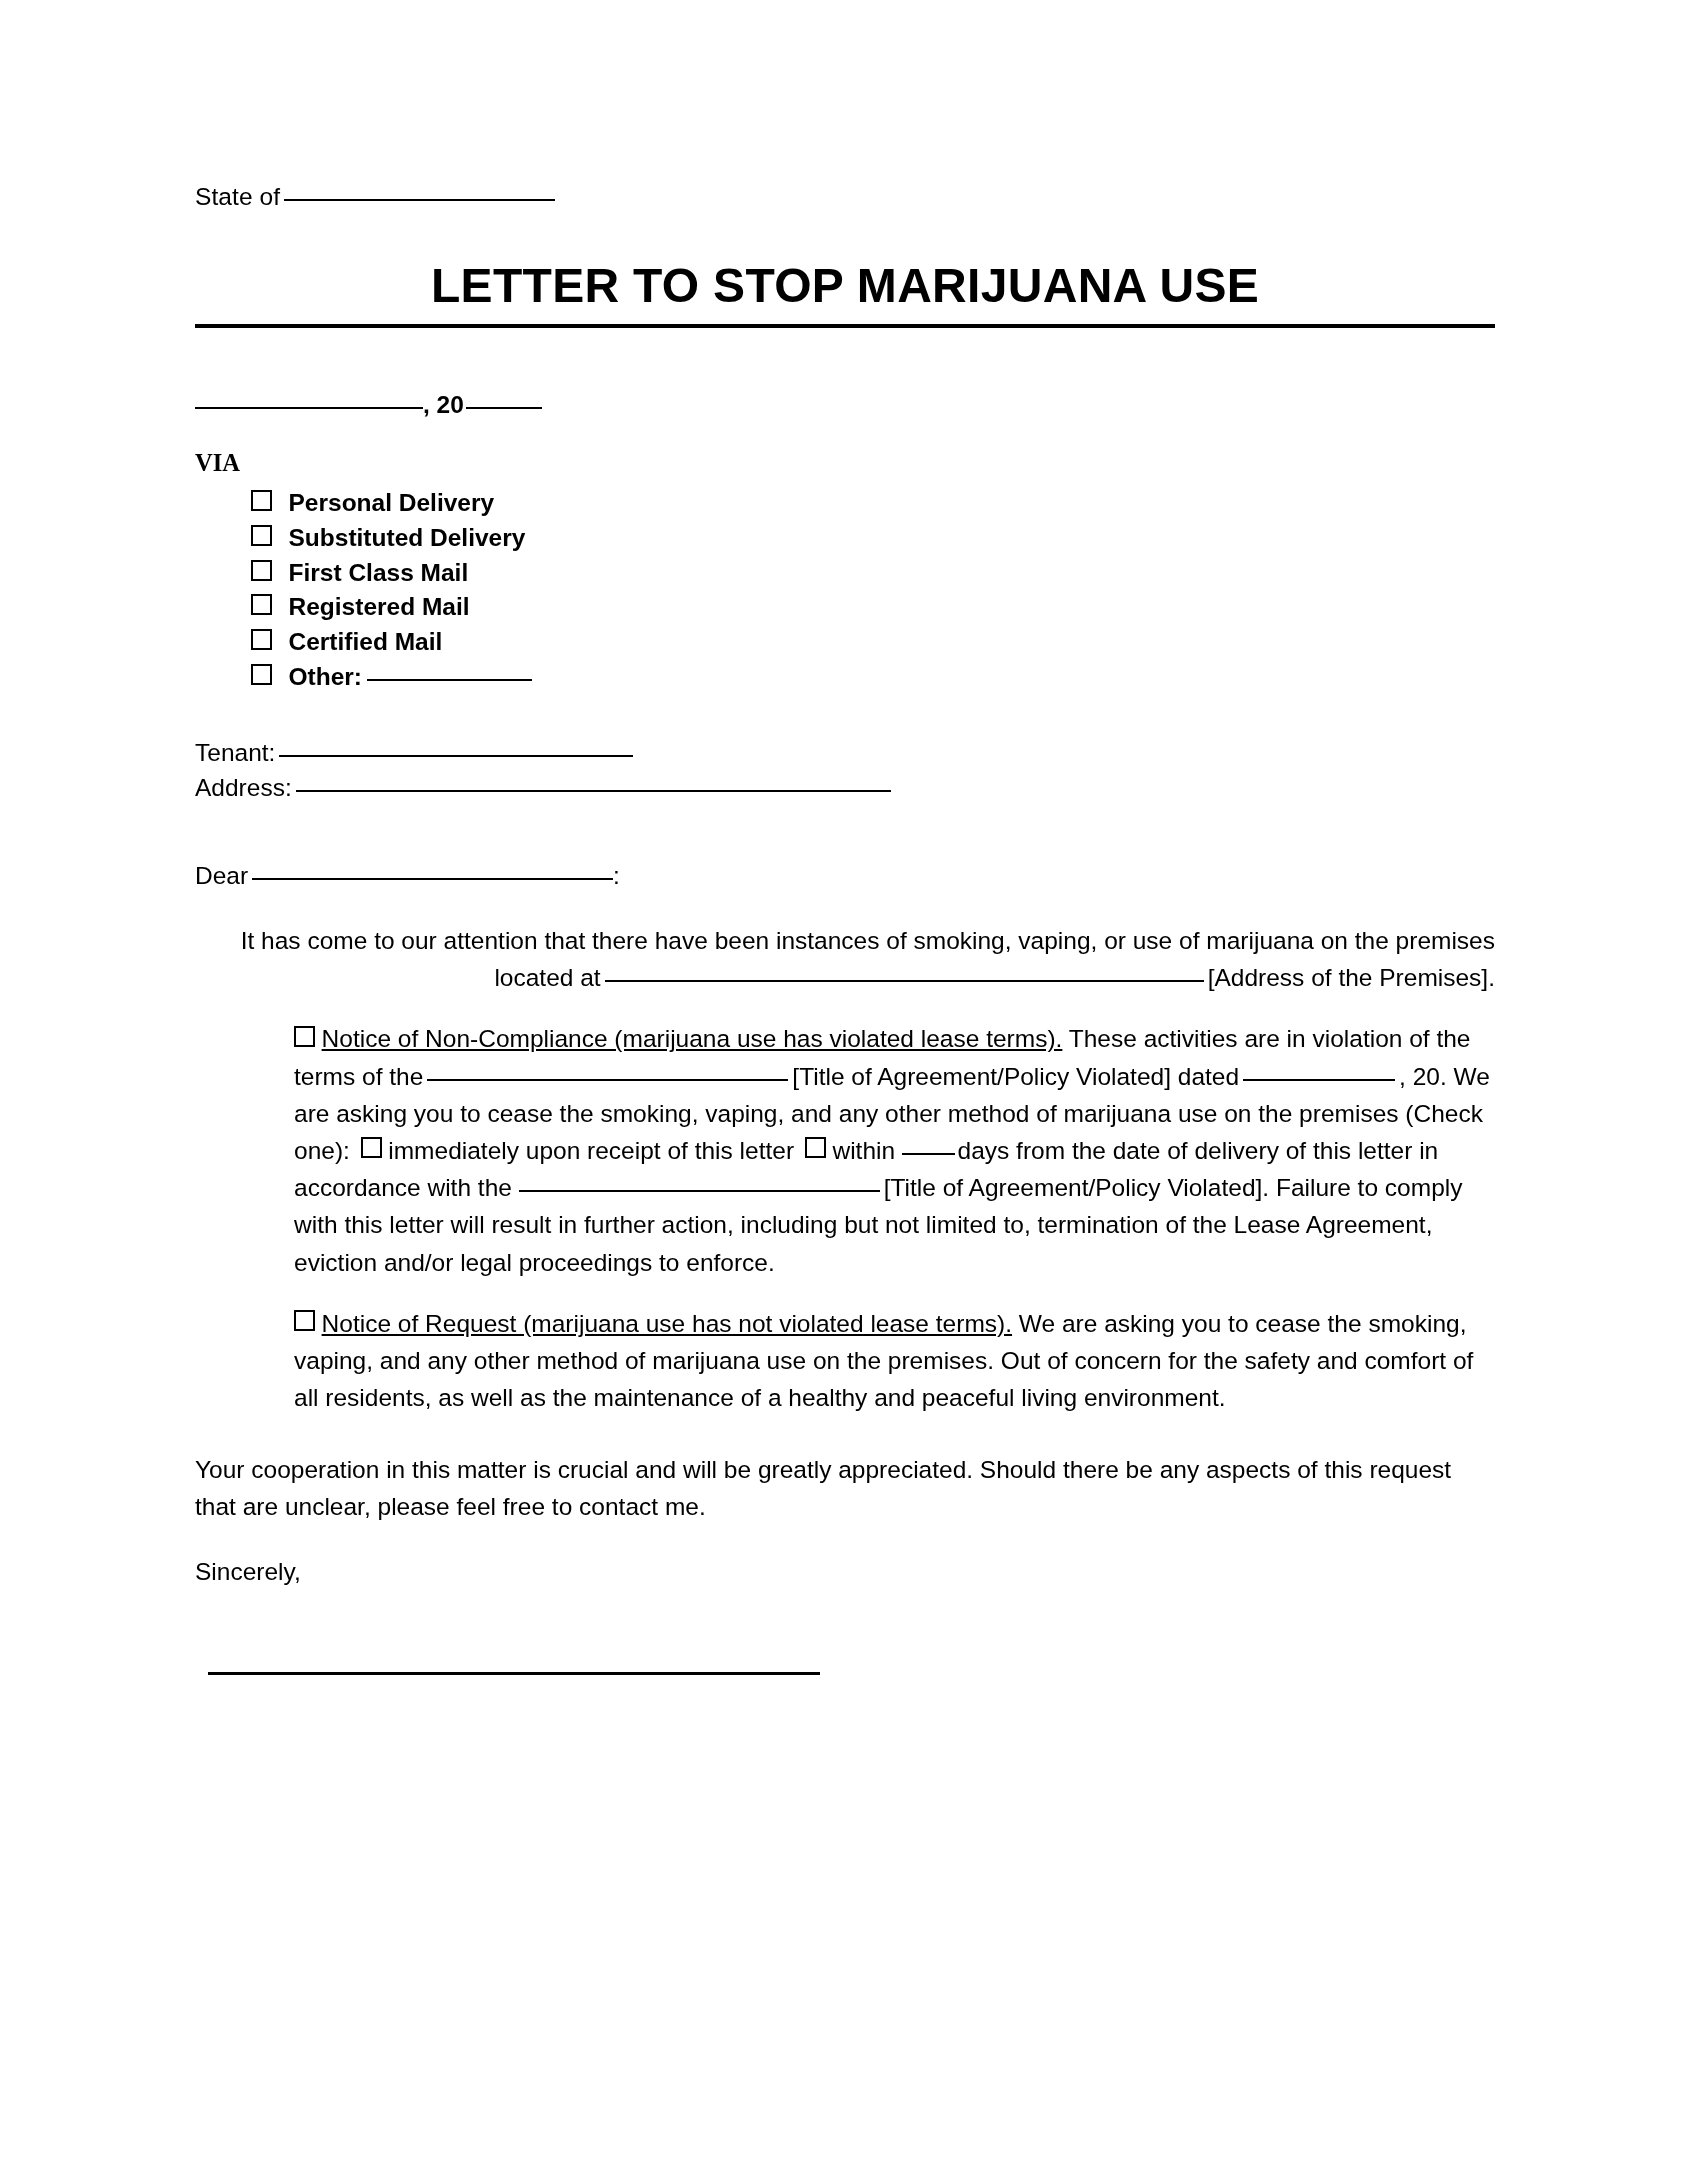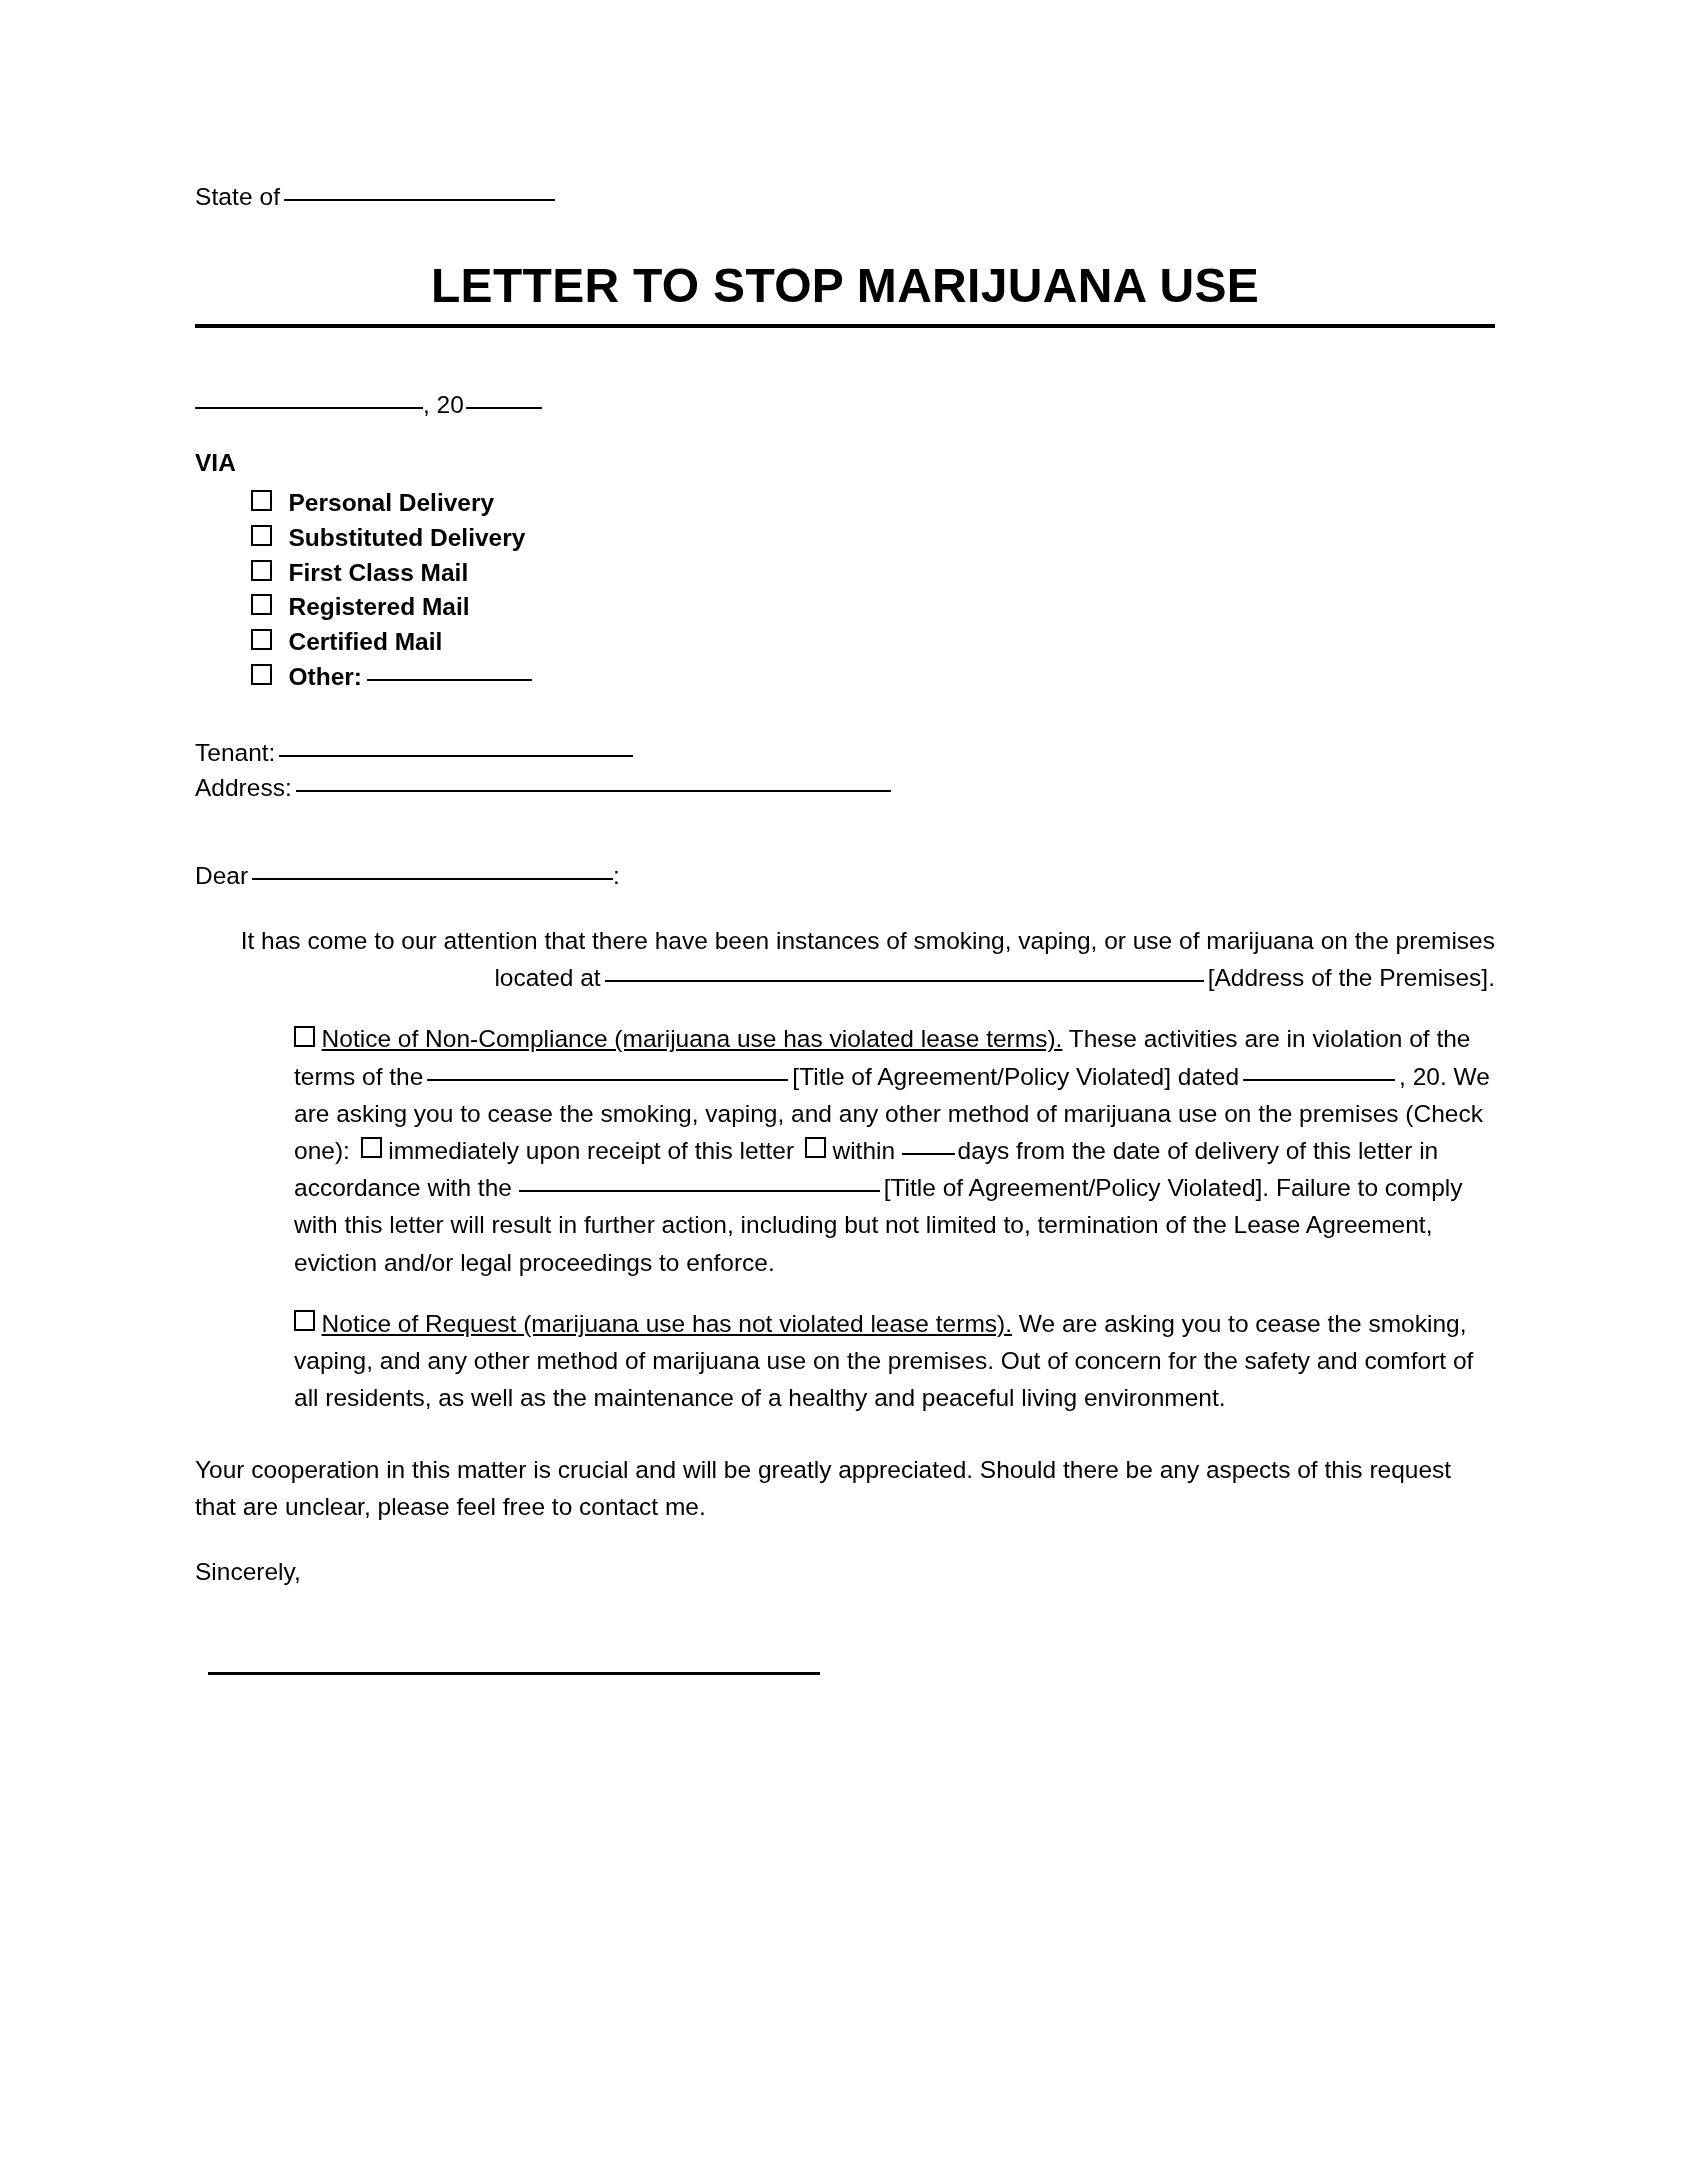--- a/index.html
+++ b/index.html
@@ -50,36 +50,38 @@
   }
   .title {
     font-size: 48px;
     font-weight: bold;
     letter-spacing: 0.3px;
     line-height: 1.05;
   }
   .date-row {
     margin-top: 63px;
     font-size: 24.5px;
+    font-weight: bold;
   }
   .date-row .fill-a {
     width: 228px;
     position: relative;
     top: -4px;
   }
   .date-row .fill-b {
     width: 76px;
     position: relative;
     top: -4px;
     margin-left: 2.6px;
   }
   .via-label {
     margin-top: 30px;
     font-size: 24.5px;
     font-weight: bold;
+    font-family: Liberation Serif, serif;
   }
   .via-list {
     margin-top: 9.3px;
     margin-left: 56px;
   }
   .via-item {
     font-size: 24.5px;
     font-weight: bold;
     line-height: 1.42;
     display: flex;

